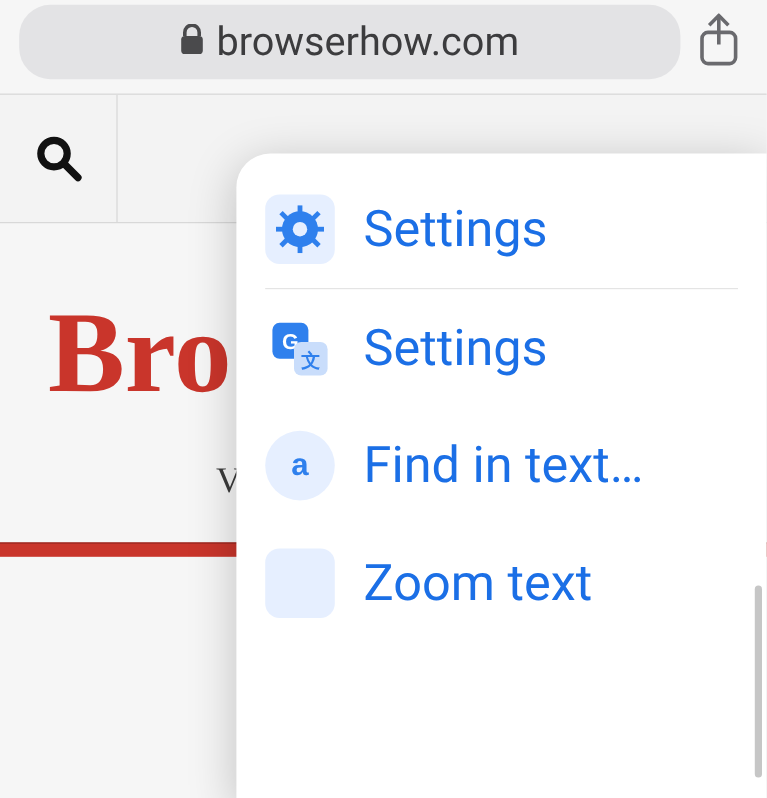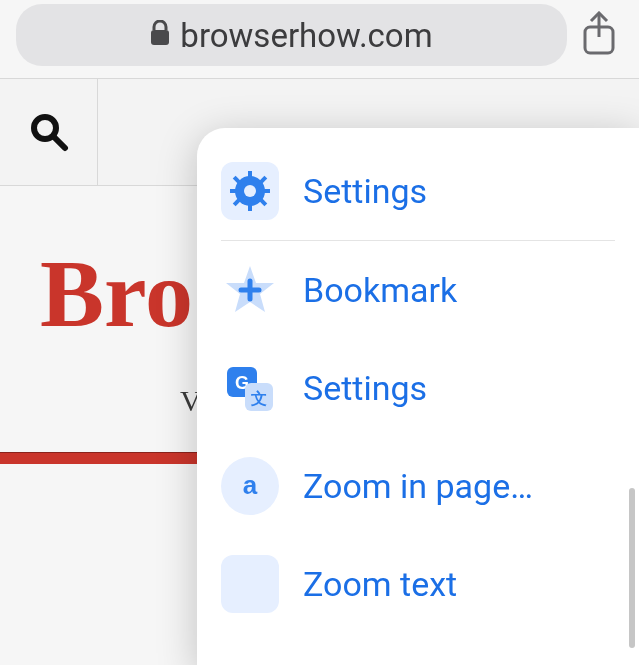--- a/index.html
+++ b/index.html
@@ -123,21 +123,21 @@
     width: 58px;
     height: 58px;
     border-radius: 12px;
     display: flex;
     align-items: center;
     justify-content: center;
     flex-shrink: 0;
   }
   .menu-label {
     color: #1b6fe6;
-    font-size: 34px;
+    font-size: 42px;
     font-weight: 400;
   }
   .menu-divider {
     height: 1px;
     background: #e4e4e4;
     margin: 0 24px;
   }
   .menu-scrollbar {
     position: absolute;
     right: 4px;
@@ -204,50 +204,40 @@
         </g>
         <circle cx="20" cy="20" r="6" fill="#e6efff"></circle>
       </svg>
     </div>
     <span class="menu-label">Settings</span>
   </div>
 
   <div class="menu-divider"></div>
 
 
-  <div class="menu-item">
-    <div class="menu-icon-wrap">
-      <svg width="54" height="54" viewBox="0 0 54 54">
-        <path d="M27 3 L33 20 L51 20 L37 31 L42 49 L27 39 L12 49 L17 31 L3 20 L21 20 Z" fill="#c9ddfb"></path>
-        <line x1="18" y1="27" x2="36" y2="27" stroke="#2f80ed" stroke-width="5" stroke-linecap="round"></line>
-        <line x1="27" y1="18" x2="27" y2="36" stroke="#2f80ed" stroke-width="5" stroke-linecap="round"></line>
-      </svg>
-    </div>
-    <span class="menu-label">Bookmark</span>
-  </div>
 
   <div class="menu-item">
     <div class="menu-icon-wrap">
       <svg width="50" height="50" viewBox="0 0 50 50">
         <rect x="2" y="4" width="30" height="30" rx="6" fill="#2f80ed"></rect>
         <text x="17" y="26" text-anchor="middle" font-size="18" font-weight="700" fill="#fff" font-family="Arial">G</text>
         <rect x="20" y="20" width="28" height="28" rx="6" fill="#c9ddfb"></rect>
         <text x="34" y="41" text-anchor="middle" font-size="16" font-weight="700" fill="#2f80ed" font-family="Arial">文</text>
       </svg>
     </div>
     <span class="menu-label">Settings</span>
   </div>
 
   <div class="menu-item">
     <div class="menu-icon-wrap" style="background:#e6efff;border-radius:50%">
       <svg width="34" height="34" viewBox="0 0 34 34">
         <text x="17" y="25" text-anchor="middle" font-size="26" font-weight="600" fill="#2f80ed" font-family="Arial">a</text>
       </svg>
     </div>
-    <span class="menu-label">Zoom in page…</span>
+    <span class="menu-label">Find in text…</span>
   </div>
 
   <div class="menu-item">
     <div class="menu-icon-wrap" style="background:#e6efff">
       
     </div>
     <span class="menu-label">Zoom text</span>
   </div>
 
   <div class="menu-scrollbar"></div>

